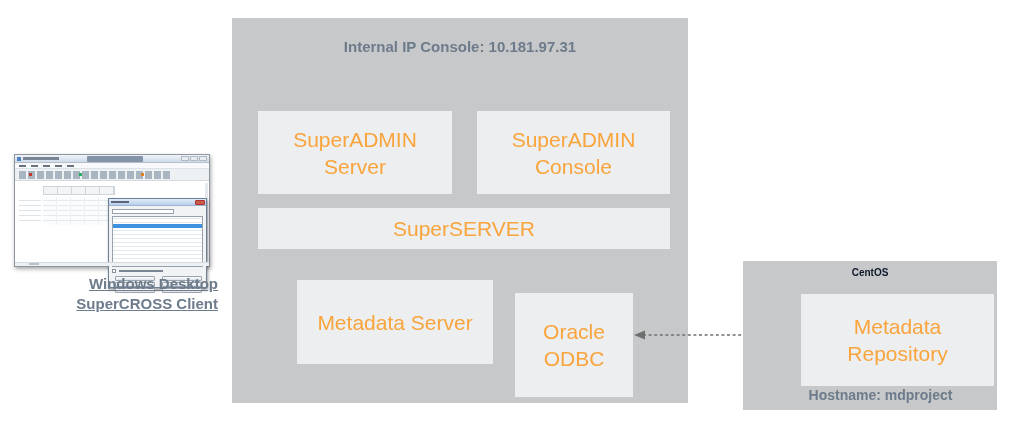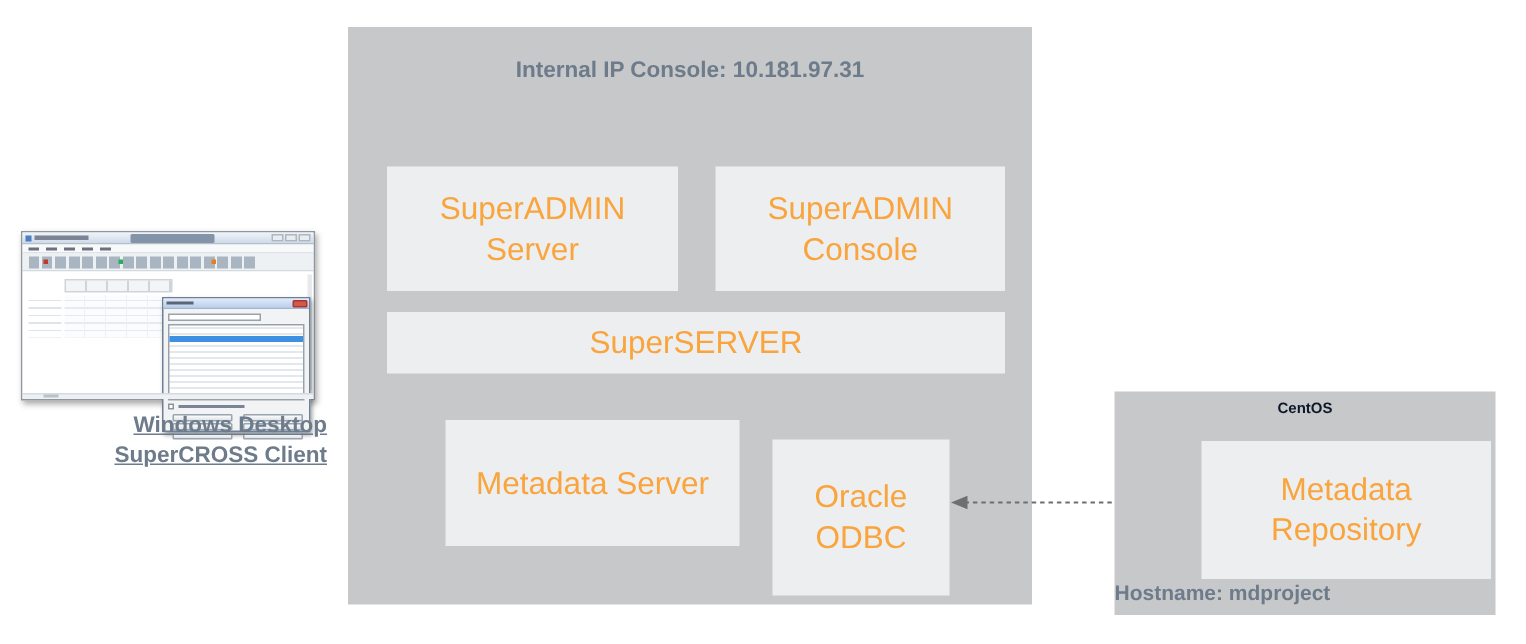--- a/index.html
+++ b/index.html
@@ -19,22 +19,22 @@
   #c-superadmin-console { left:245px; top:93px;  width:193px; height:83px; }
   #c-superserver        { left:26px;  top:190px; width:412px; height:41px; }
   #c-metadata-server    { left:65px;  top:262px; width:196px; height:84px; }
   #c-oracle-odbc        { left:283px; top:275px; width:118px; height:104px; }
 
   
   .centos-box { position:absolute; left:743px; top:261px; width:254px; height:149px; background:#c7c8c9; }
   .centos-title { position:absolute; left:0; top:6px; width:100%; text-align:center;
                   color:#0f172a; font-weight:bold; font-size:10px; }
   #c-metadata-repository { left:30px; top:33px; width:193px; height:92px;margin-left:28px; }
-  .centos-hostname { position:absolute; left:0; bottom:7px; width:100%; 
-                     color:#6d7b8b; font-weight:bold; font-size:14px; }
+  .centos-hostname { position:absolute; left:0; bottom:7px; width:100%; text-align:center;
+                     color:#6d7b8b; font-weight:bold; font-size:14px;padding-left:21px; }
 
   
   .arrow-svg { position:absolute; left:633px; top:328px; }
 
   
   .client-caption { position:absolute; left:6px; top:274px; width:212px; text-align:right;
                     color:#6d7b8b; font-weight:bold; font-size:15px; line-height:20px; white-space:pre-line;text-decoration:underline; }
 
   
   .shot { position:absolute; left:14px; top:154px; width:196px; height:113px; background:#fff;

